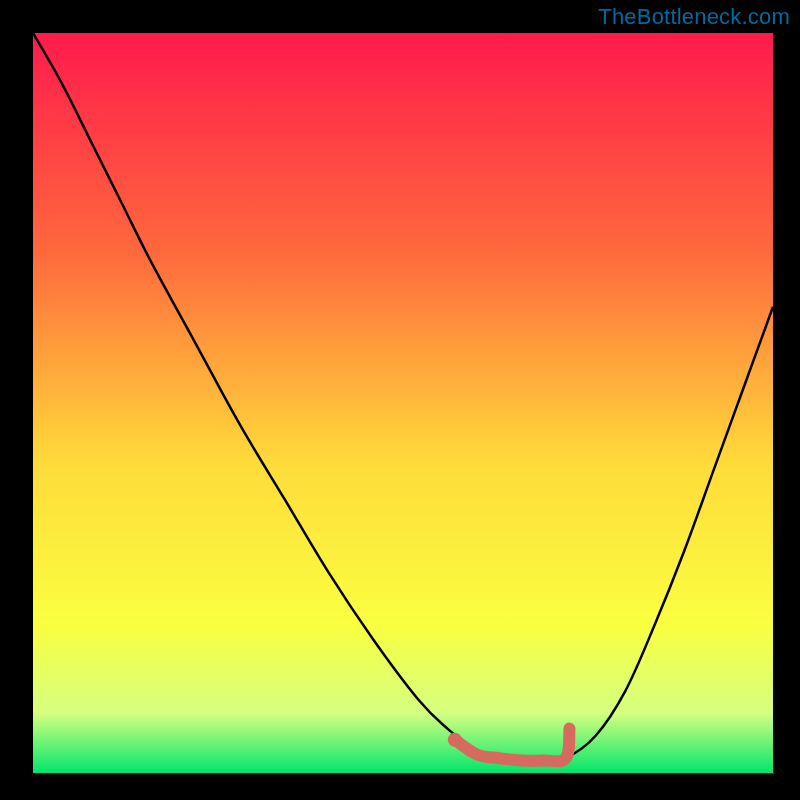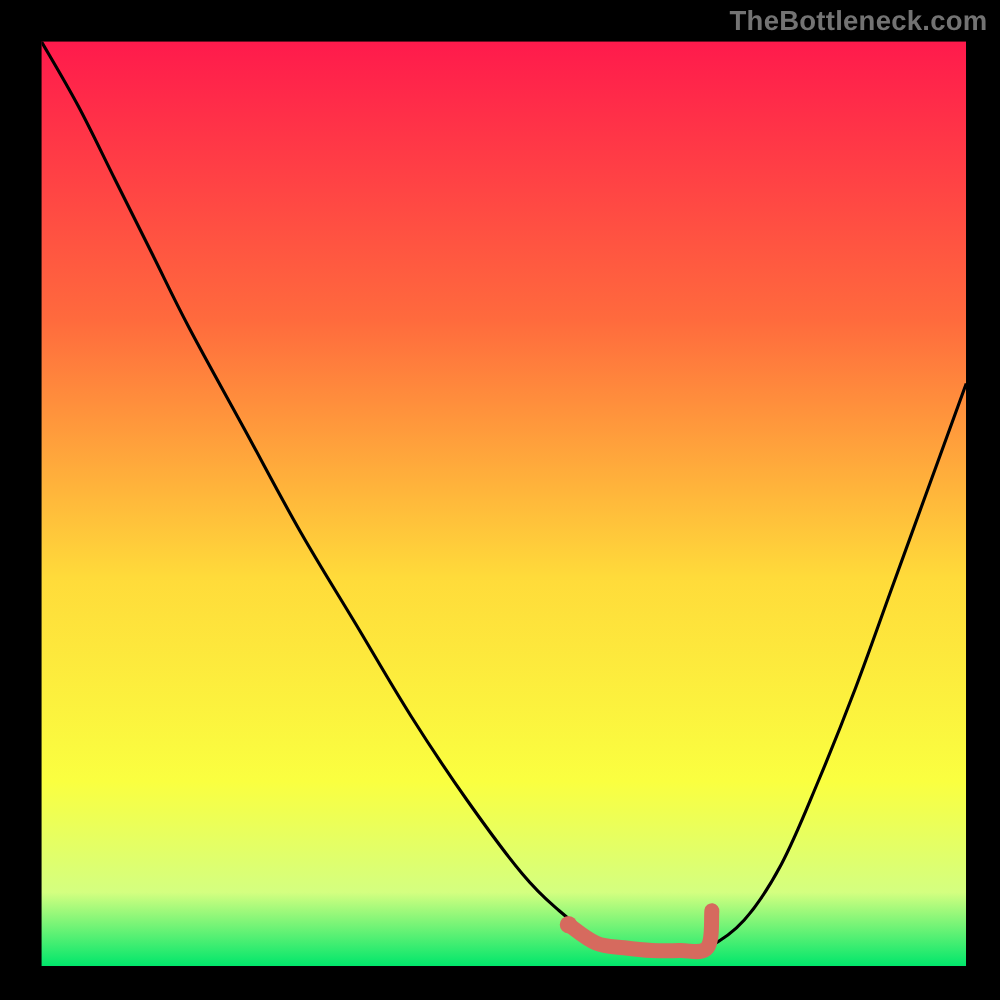--- a/index.html
+++ b/index.html
@@ -14,23 +14,23 @@
   .frame {
     position: relative;
     width: 800px;
     height: 800px;
     background: #000000;
   }
   .attribution {
     position: absolute;
     top: 4px;
     right: 10px;
-    color: #737373;
+    color: #0369a1;
     font-size: 22px;
-    font-weight: bold;
+    font-weight: normal;
     letter-spacing: 0.2px;
     z-index: 20;
   }
   .plot-wrap {
     position: absolute;
     left: 33px;
     top: 33px;
     width: 740px;
     height: 740px;
     overflow: hidden;

